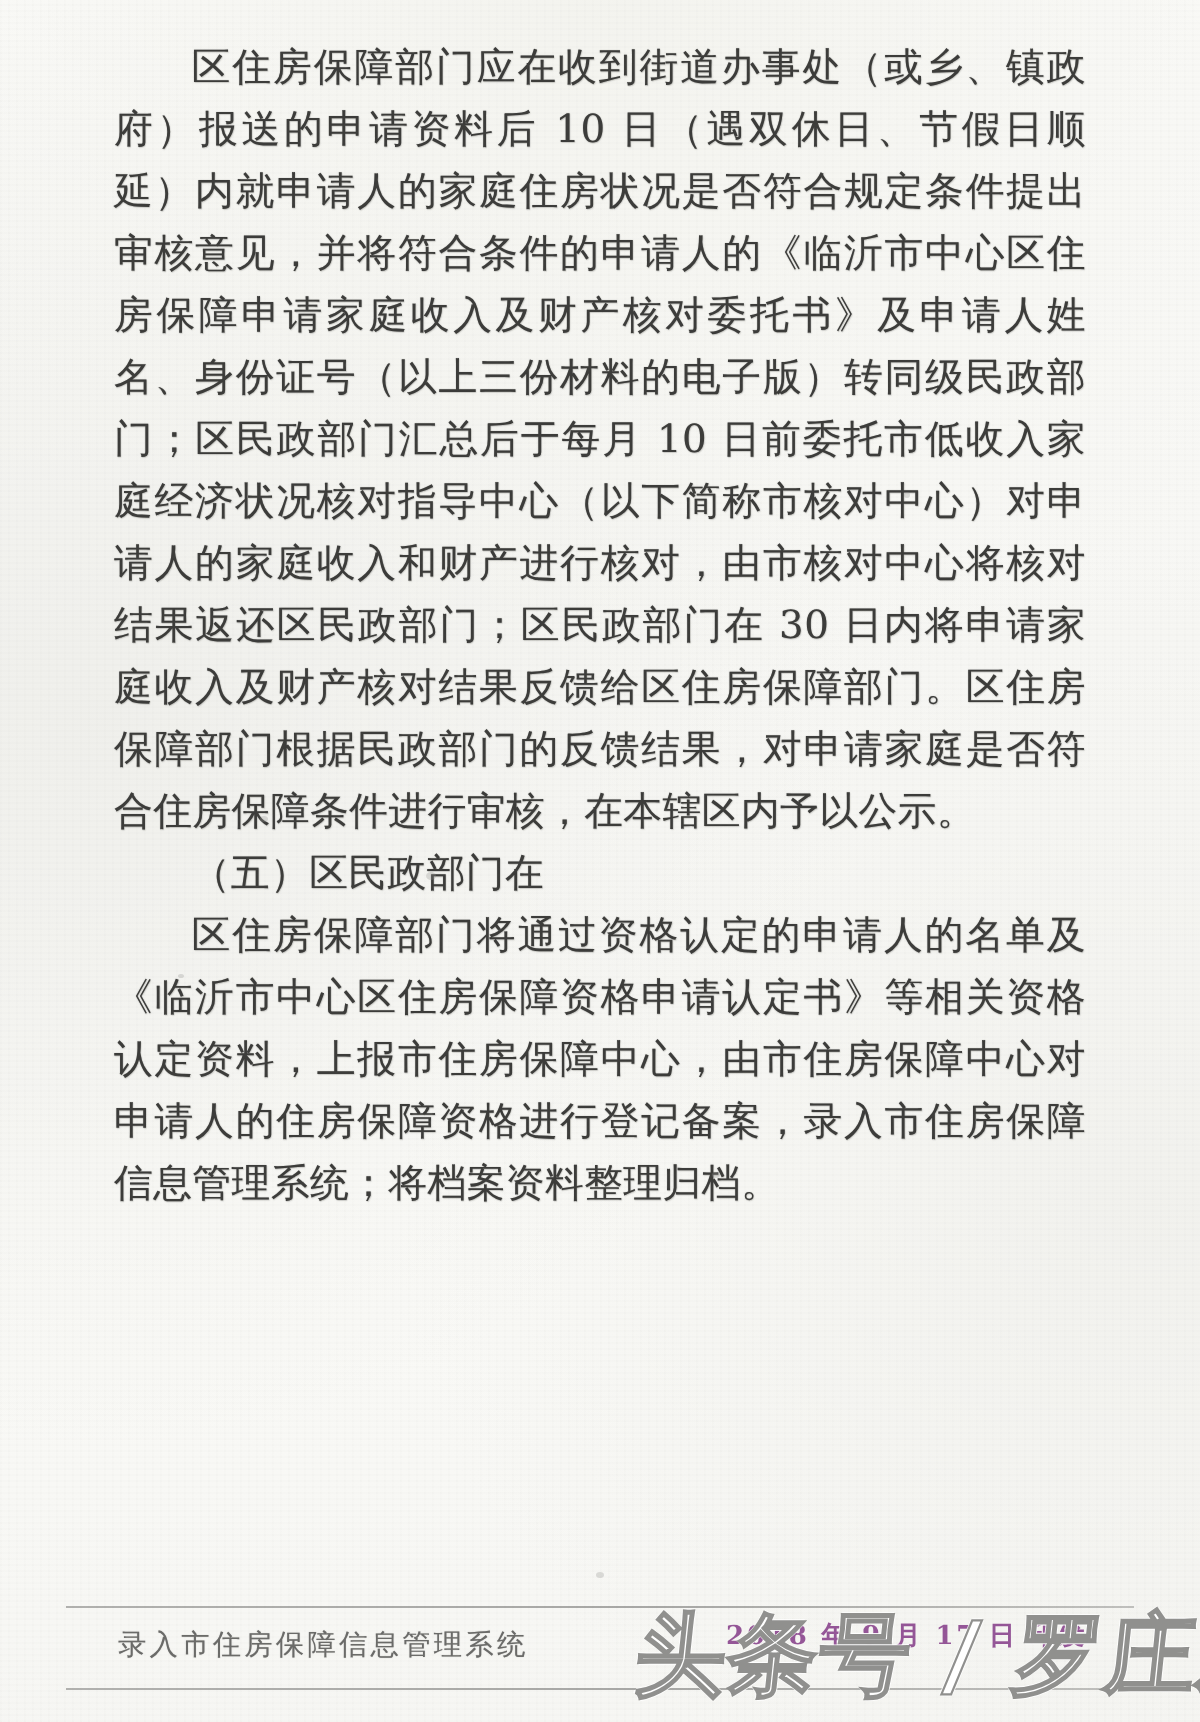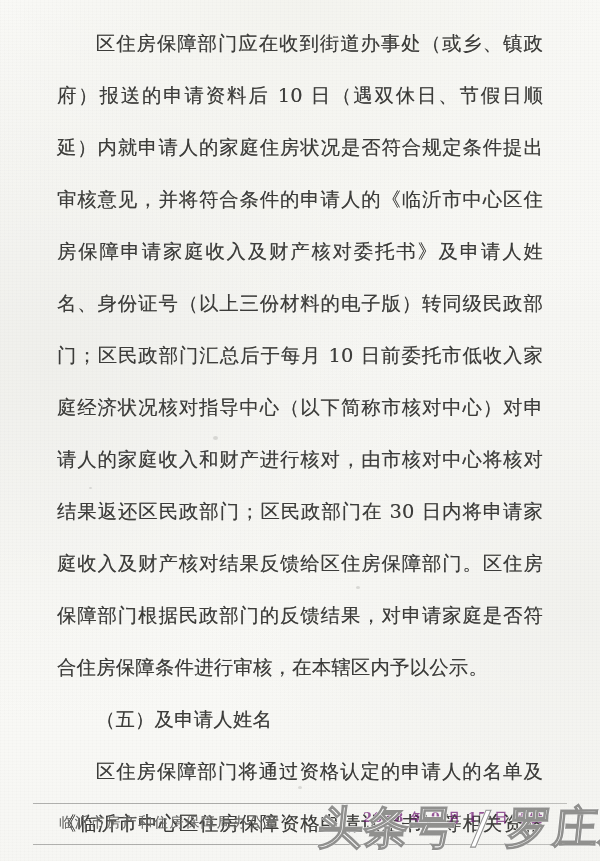--- a/index.html
+++ b/index.html
@@ -49,21 +49,21 @@
     position: absolute;
     left: 57px;
     top: 18px;
     width: 486px;
   }
 
   .para {
     margin: 0 0 0 0;
     color: #3c3c3a;
     font-size: 19.4px;
-    line-height: 52px;
+    line-height: 31px;
     letter-spacing: 0.2px;
     text-align: justify;
     text-justify: inter-character;
     font-family: "DejaVu Serif", "Liberation Serif", serif;
     -webkit-font-smoothing: antialiased;
     text-shadow: 0 0 .55px rgba(90,90,88,.55), .3px .25px .6px rgba(140,140,136,.35);
     filter: blur(.12px);
   }
   .para.indent { text-indent: 2em; }
   .para:last-child { text-align: left; }
@@ -156,41 +156,41 @@
 
 <div id="page">
 
   <div id="paper-tint"></div>
 
   <div id="doc-body">
 
     <p class="para indent">区住房保障部门应在收到街道办事处（或乡、镇政府）报送的申请资料后 10 日（遇双休日、节假日顺延）内就申请人的家庭住房状况是否符合规定条件提出审核意见，并将符合条件的申请人的《临沂市中心区住房保障申请家庭收入及财产核对委托书》及申请人姓名、身份证号（以上三份材料的电子版）转同级民政部门；区民政部门汇总后于每月 10 日前委托市低收入家庭经济状况核对指导中心（以下简称市核对中心）对申请人的家庭收入和财产进行核对，由市核对中心将核对结果返还区民政部门；区民政部门在 30 日内将申请家庭收入及财产核对结果反馈给区住房保障部门。区住房保障部门根据民政部门的反馈结果，对申请家庭是否符合住房保障条件进行审核，在本辖区内予以公示。</p>
 
 
-    <p class="para indent">（五）及申请人姓名</p>
+    <p class="para indent">（五）区民政部门在</p>
 
     <p class="para indent">区住房保障部门将通过资格认定的申请人的名单及《临沂市中心区住房保障资格申请认定书》等相关资格认定资料，上报市住房保障中心，由市住房保障中心对申请人的住房保障资格进行登记备案，录入市住房保障信息管理系统；将档案资料整理归档。</p>
 
     <p class="para heading-para"><span style="display:inline-block;width:1.1em"></span></p>
 
   </div>
 
   <div id="paper-noise"></div>
 
   <div class="speck" style="left:130px;top:408px;width:4px;height:3px;"></div>
   <div class="speck" style="left:213px;top:436px;width:5px;height:4px;"></div>
   <div class="speck" style="left:452px;top:246px;width:3px;height:3px;"></div>
   <div class="speck" style="left:89px;top:487px;width:3px;height:2px;"></div>
   <div class="speck" style="left:356px;top:586px;width:4px;height:3px;"></div>
   <div class="speck" style="left:298px;top:786px;width:4px;height:3px;"></div>
 
   <div id="footer">
     <div class="rule top"></div>
     <div class="rule bottom"></div>
-    <div id="footer-left">临沂市房产和住房保障局办公室</div>
+    <div id="footer-left">录入市住房保障信息管理系统</div>
     <div id="footer-right">2018 年 9 月 17 日 印发</div>
   </div>
 
   <div id="watermark">
     <div class="wm-text">头条号 / 罗庄发布</div>
   </div>
 
 </div>
 
 </body></html>

